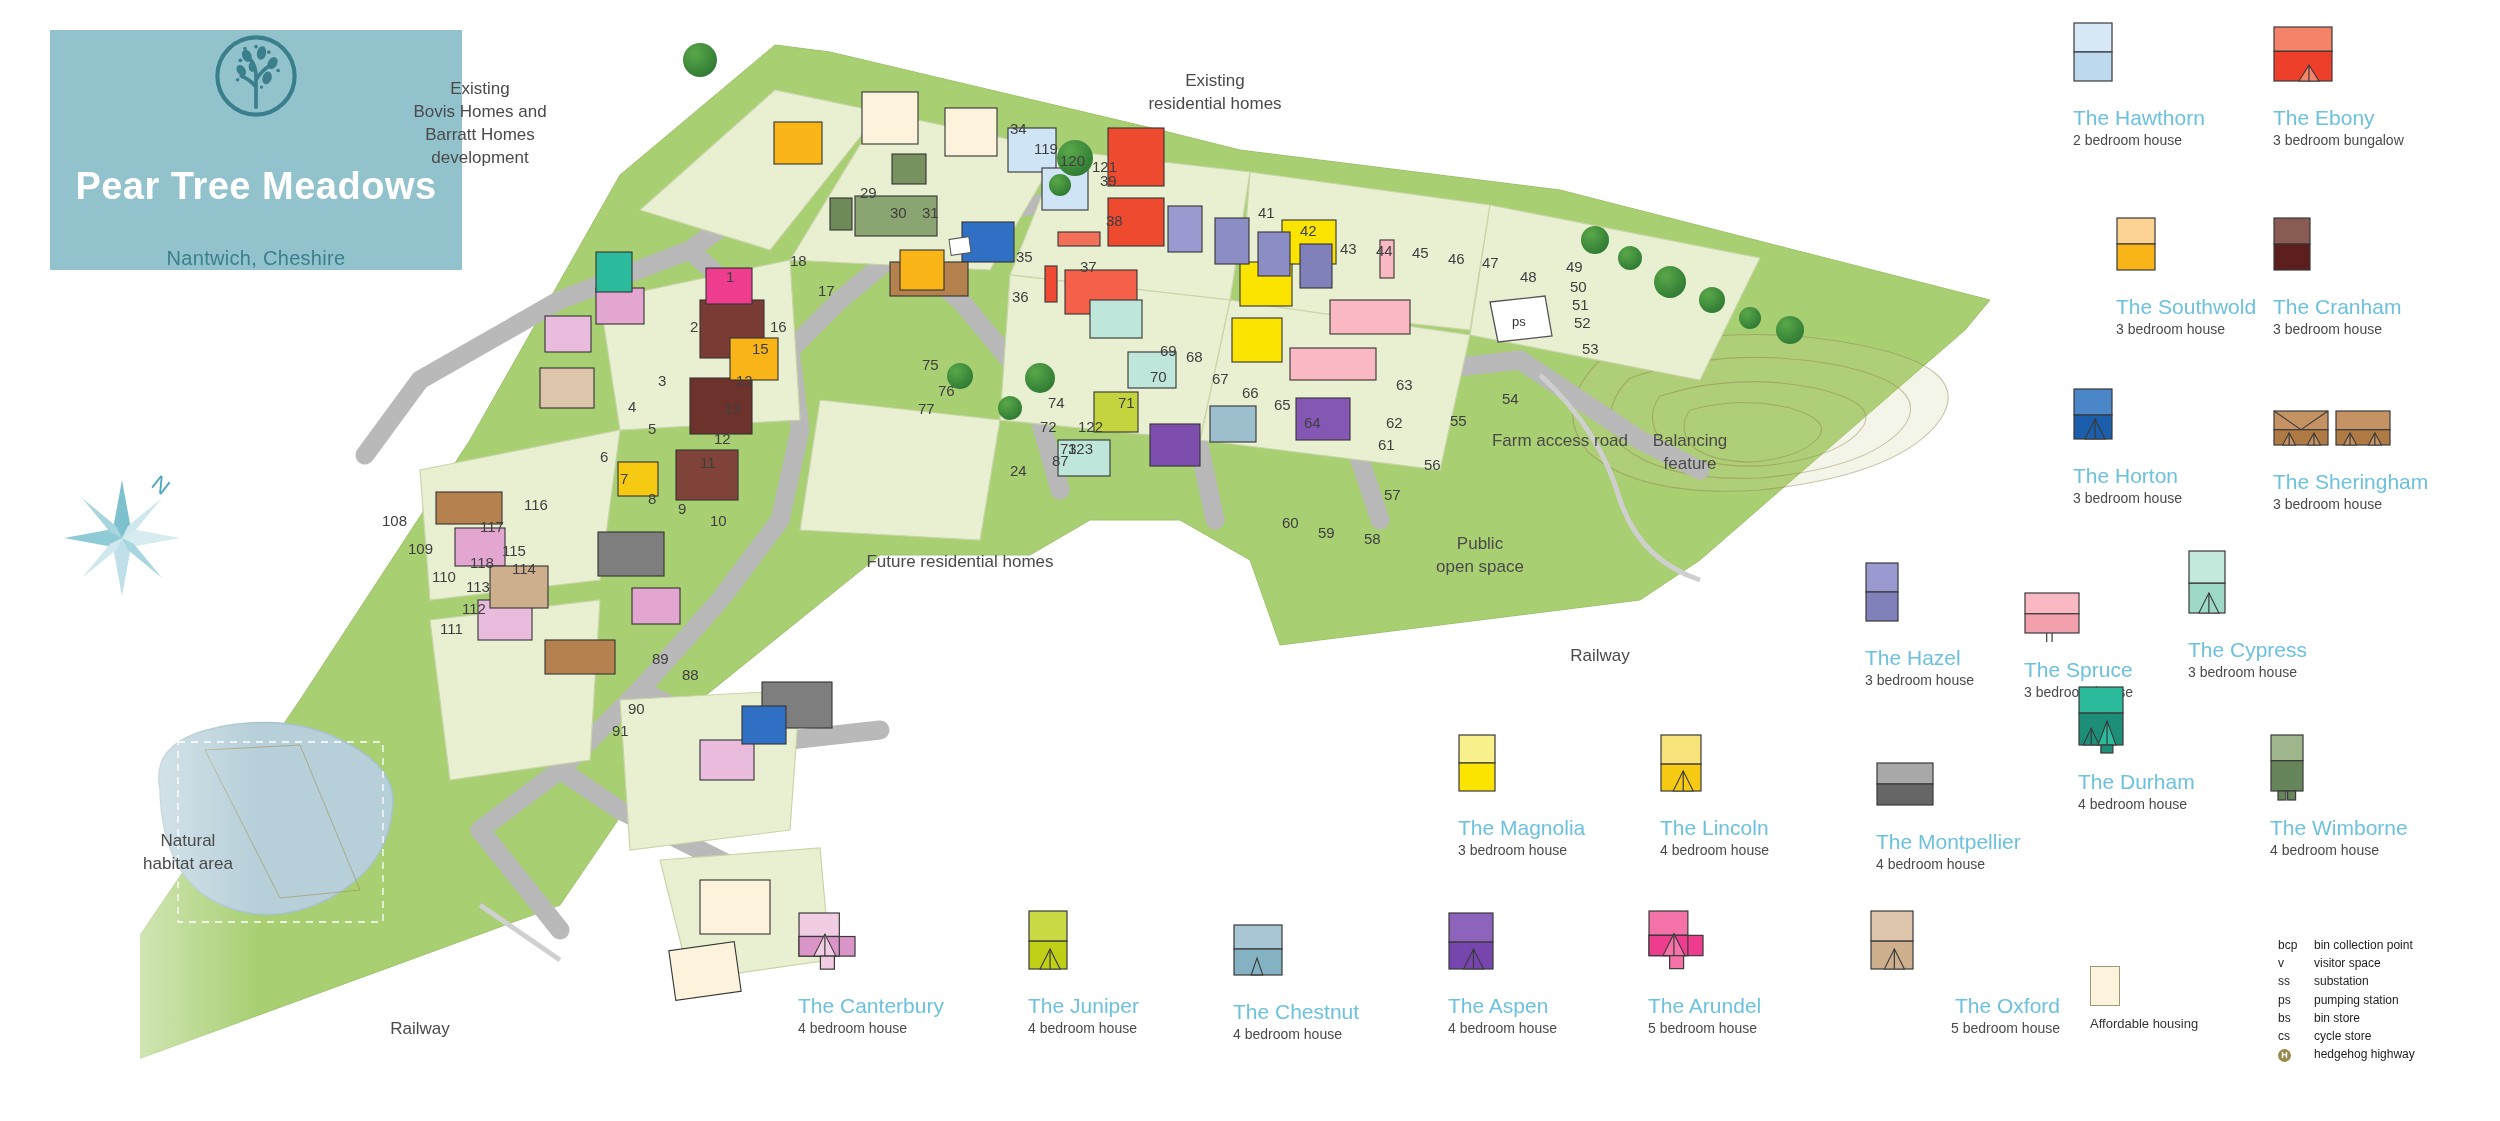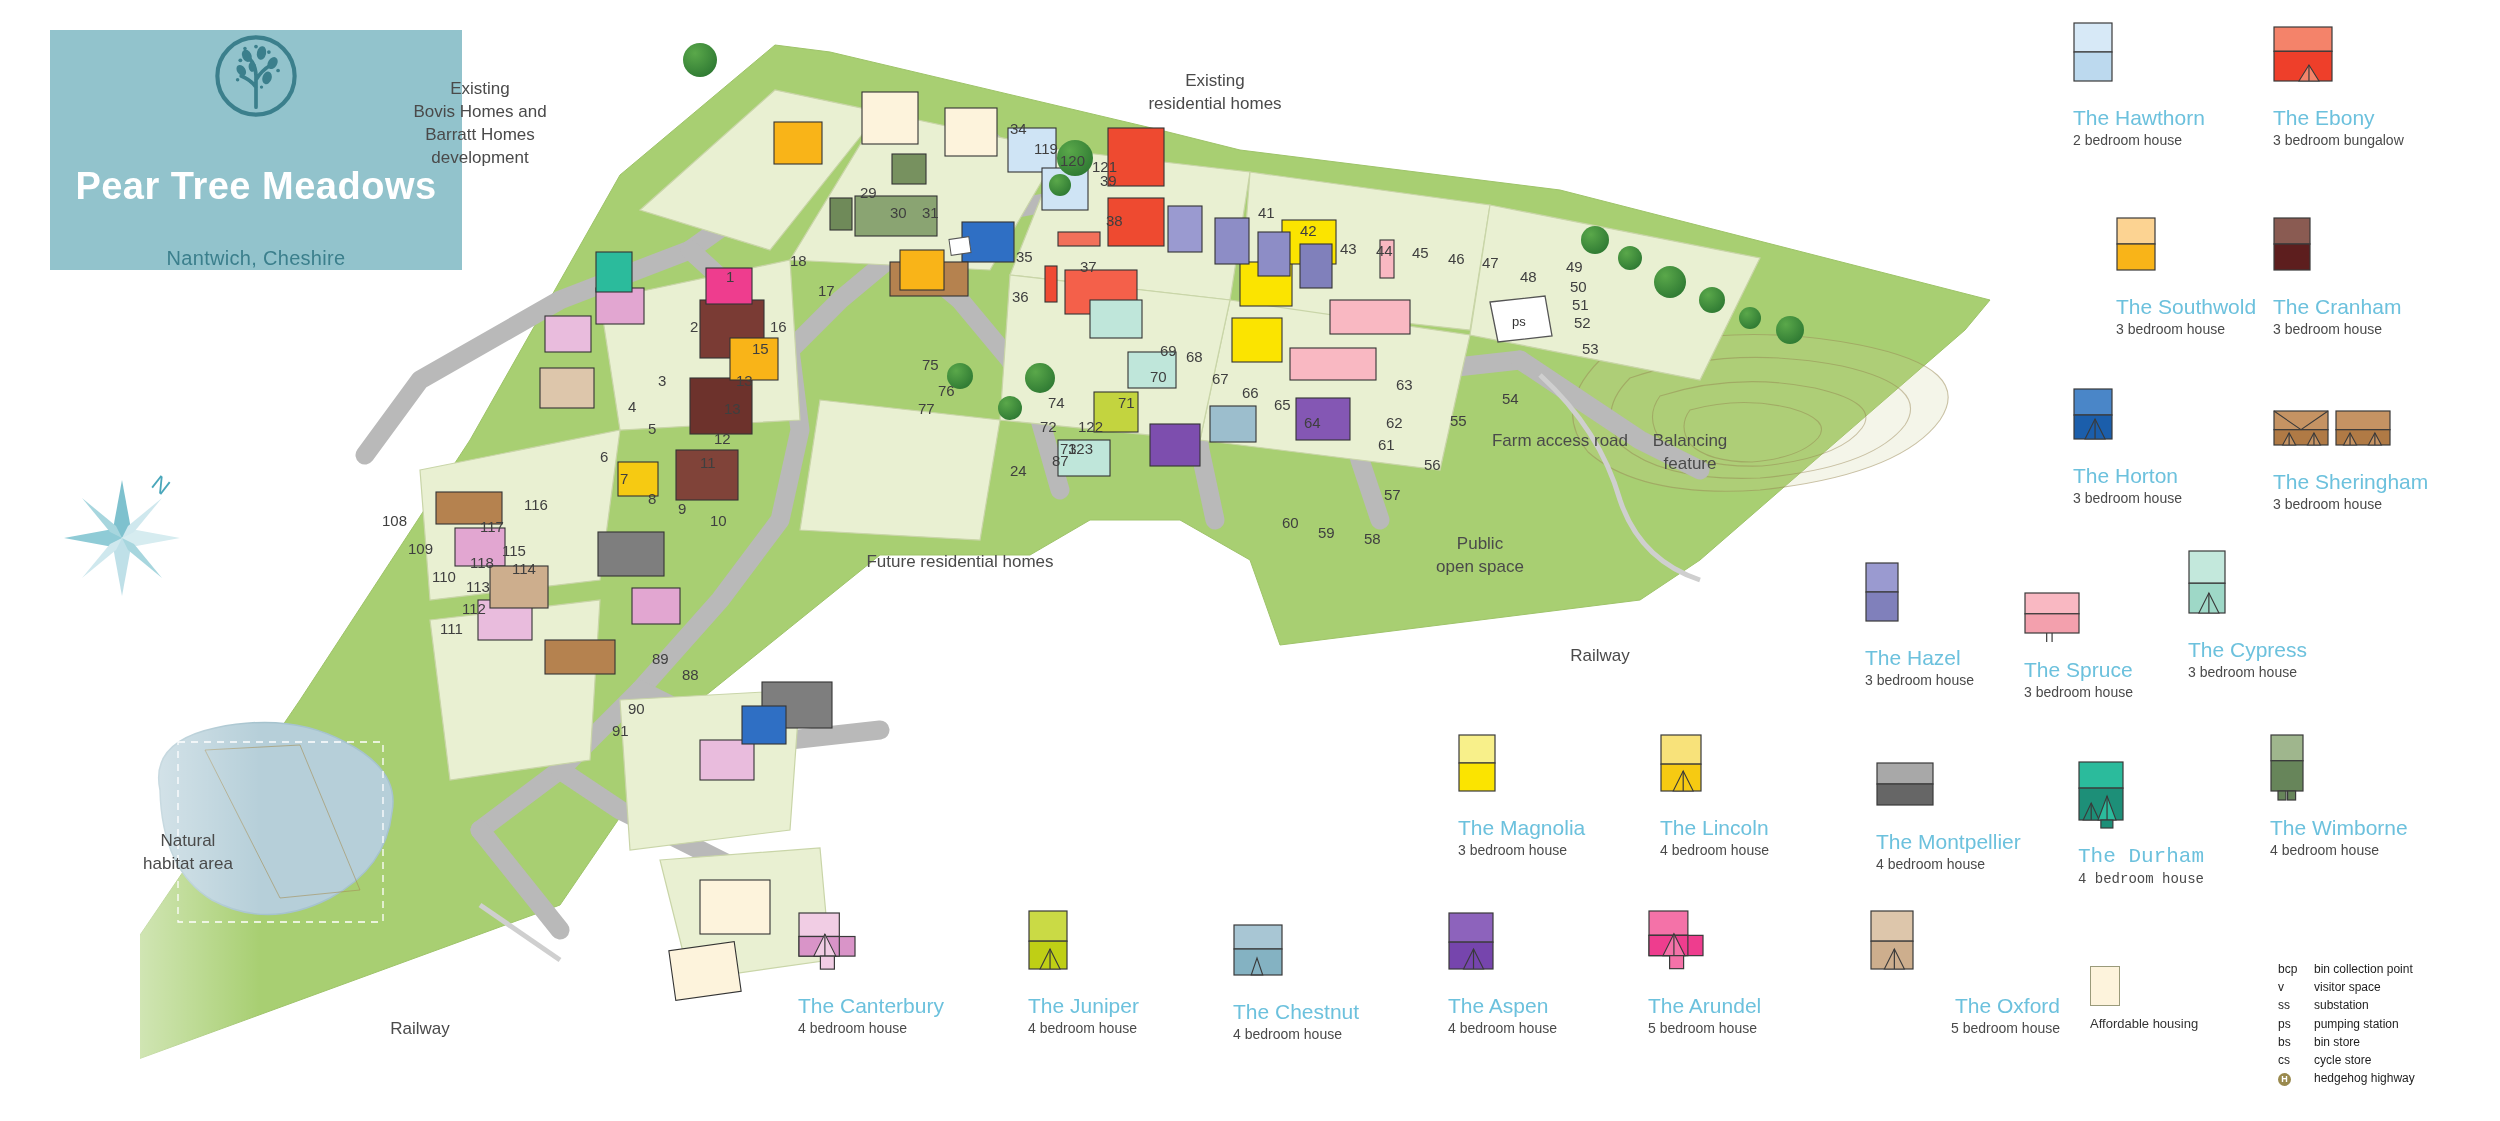--- a/index.html
+++ b/index.html
@@ -89,21 +89,21 @@
   }
 
   
   #abbrev-key {
     position: absolute;
     left: 2278px; top: 936px;
     font-size: 12px;
     color: #1d1d1d;
     line-height: 1.52;
   }
-  #abbrev-key table { border-collapse: collapse; margin-top: 24px; }
+  #abbrev-key table { border-collapse: collapse; }
   #abbrev-key td { padding: 0 0 0 0; vertical-align: middle; }
   #abbrev-key td.code { width: 30px; font-size: 12px; }
   #abbrev-key td.desc { padding-left: 6px; font-size: 12px; }
   .hh-badge {
     display:inline-block;
     width: 13px; height: 13px;
     border-radius: 50%;
     background: #9a8a4e;
     color: #fff;
     font-size: 9px;
@@ -582,21 +582,21 @@
       <div class="legend-item" style="left: 1876px; top: 758px;">
         <div class="legend-swatch">
           <svg width="70" height="58" viewBox="0 0 70 58">
             <rect x="1" y="1" width="56" height="21" fill="#a8a8a8" stroke="#3a3a3a" stroke-width="1.2"></rect>
             <rect x="1" y="22" width="56" height="21" fill="#666666" stroke="#3a3a3a" stroke-width="1.2"></rect>
           </svg>
         </div>
         <div class="legend-name">The Montpellier</div>
         <div class="legend-desc">4 bedroom house</div>
       </div>
-      <div class="legend-item" style="left: 2078px; top: 773px; font-family: Liberation Mono, monospace;">
+      <div class="legend-item" style="left: 2078px; top: 698px;">
         <div class="legend-swatch">
           <svg width="58" height="74" viewBox="0 0 58 74">
             <rect x="1" y="1" width="44" height="26.1" fill="#2bbb9c" stroke="#3a3a3a" stroke-width="1.2"></rect>
             <rect x="1" y="27.1" width="44" height="31.900000000000002" fill="#1d8f78" stroke="#3a3a3a" stroke-width="1.2"></rect>
             <polygon points="5.199999999999999,59 13.2,42 21.2,59" fill="#1d8f78" stroke="#3a3a3a" stroke-width="1.1"></polygon>
             <line x1="13.2" y1="59" x2="13.2" y2="42" stroke="#3a3a3a" stroke-width="1.2"></line>
             <polygon points="20.040000000000003,59 29.040000000000003,35 38.040000000000006,59" fill="#2bbb9c" stroke="#3a3a3a" stroke-width="1.1"></polygon>
             <line x1="29.040000000000003" y1="59" x2="29.040000000000003" y2="35" stroke="#3a3a3a" stroke-width="1.2"></line>
             <rect x="22.880000000000003" y="59" width="12" height="8" fill="#1d8f78" stroke="#3a3a3a" stroke-width="1.2"></rect>
           </svg>

